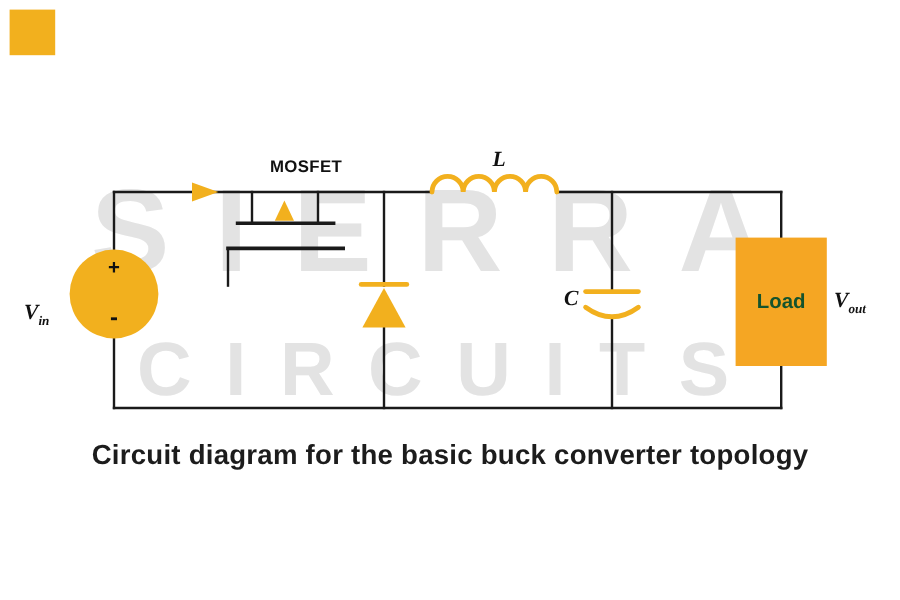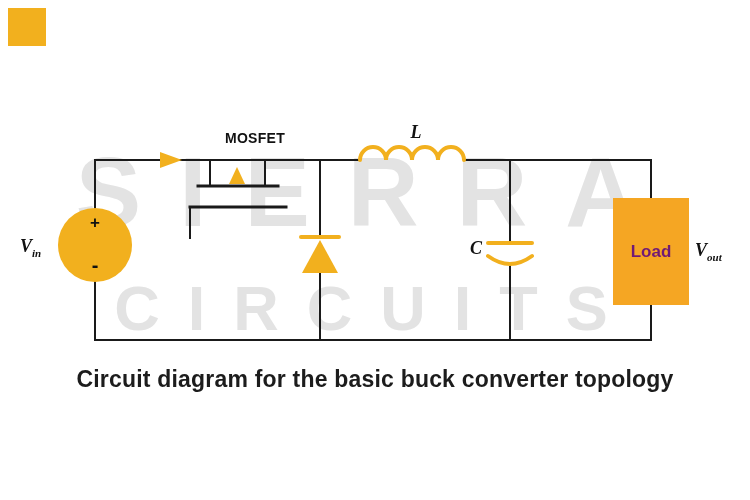--- a/index.html
+++ b/index.html
@@ -21,29 +21,29 @@
   .accent-fill   { fill:var(--accent-yellow,#F2B01E); stroke:none; }
 
   
   .label { position:absolute; z-index:2; color:#111; }
   .serif-it { font-family:"Liberation Serif",serif; font-style:italic; font-weight:bold; font-size:18px; }
   .sub { font-size:11px; vertical-align:sub; }
   .mosfet-label { left:208px; top:130px; width:94px; text-align:center;
                   font-weight:bold; font-size:14px; letter-spacing:0.3px; }
   .l-label { left:406px; top:122px; width:20px; text-align:center; }
   .c-label { left:466px; top:238px; width:20px; text-align:center; }
-  .vin-label  { left:20px;  top:236px; }
+  .vin-label  { left:20px;  top:250px; }
   .vout-label { left:695px; top:240px;text-align:center; }
   .plus-label  { left:87px; top:213px; width:16px; text-align:center; font-weight:bold; font-size:17px; }
   .minus-label { left:87px; top:254px; width:16px; text-align:center; font-weight:bold; font-size:20px; }
 
   .load-box { position:absolute; left:613px; top:198px; width:76px; height:107px;
               background:var(--load-orange,#F5A623); z-index:2;
               display:flex; align-items:center; justify-content:center; }
-  .load-box span { font-weight:bold; font-size:17px; color:#701a75; }
+  .load-box span { font-weight:bold; font-size:17px; color:#14532d; }
 
   .corner-square { position:absolute; left:8px; top:8px; width:38px; height:38px;
                    background:var(--accent-yellow,#F2B01E); z-index:2; }
 
   .caption { position:absolute; left:0; top:366px; width:100%; text-align:center;
              font-size:23px; font-weight:bold; color:#1c1c1c; z-index:2; letter-spacing:0.2px; }
 </style>
 </head>
 <body>
 

